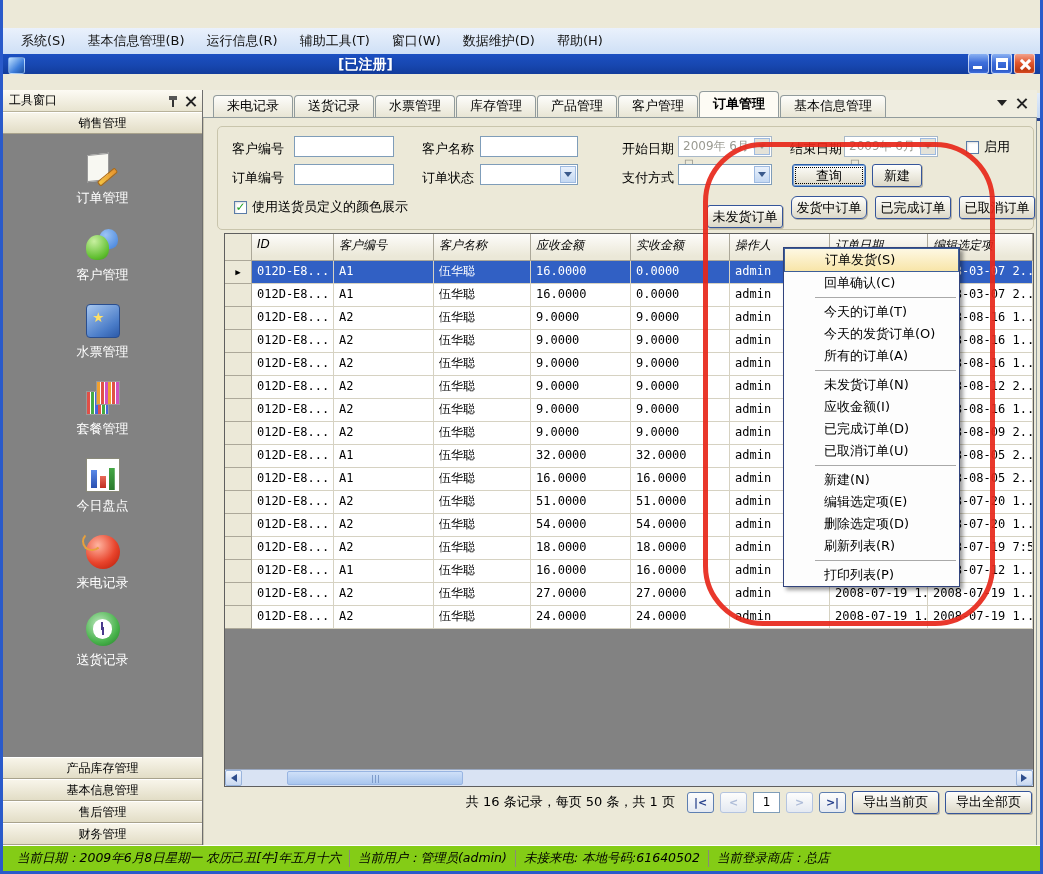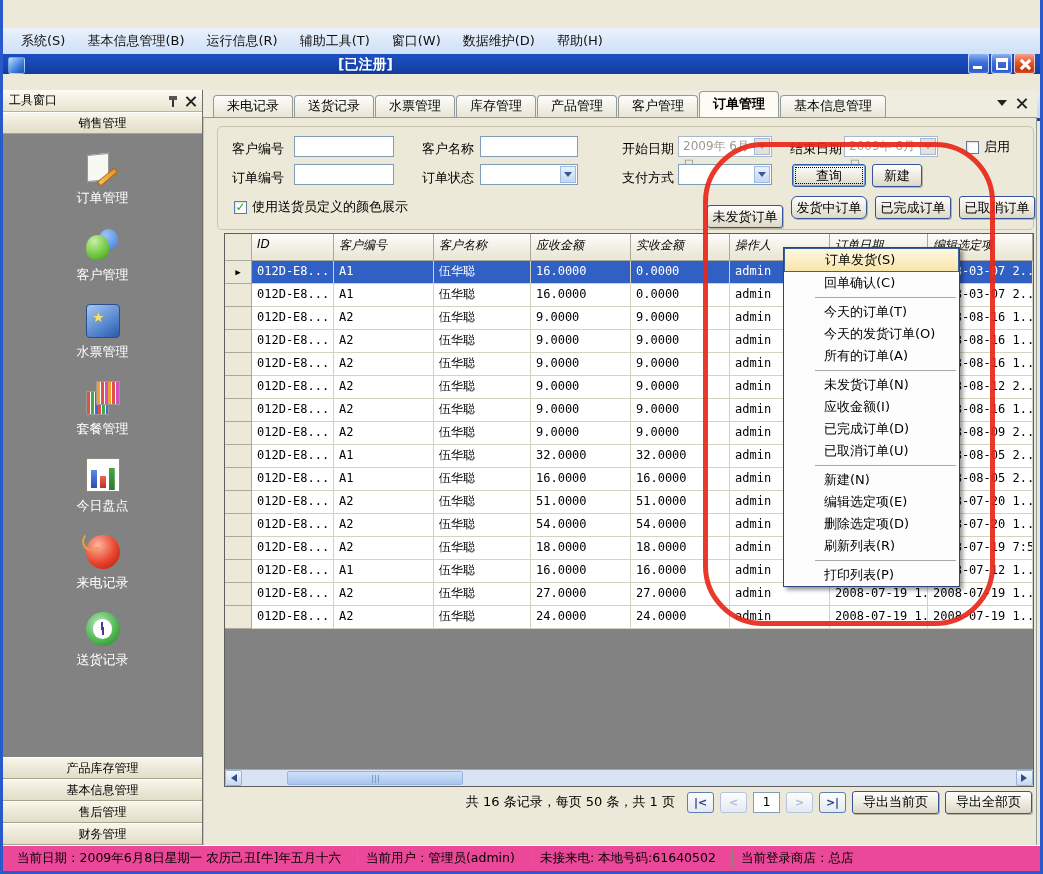--- a/index.html
+++ b/index.html
@@ -132,23 +132,23 @@
   .pg-export{height:23px;padding:0 10px;border:1px solid #35559A;border-radius:3px;font-size:13px;background:linear-gradient(180deg,#FEFEFD,#F0EEE4 45%,#DCD8C8);display:flex;align-items:center;cursor:pointer;box-shadow:1px 1px 0 #b8b4a4;}
   
   .ctxmenu{position:absolute;left:780px;top:157px;width:177px;z-index:30;background:#FDFDFD;border:1px solid #31437C;padding:0;box-shadow:3px 3px 4px rgba(0,0,0,.4);}
   .cm-strip{position:absolute;left:2px;top:2px;bottom:2px;width:27px;background:linear-gradient(180deg,#FAFCFF,#CUDDF5 20%,#CFDDF5 30%,#84A4DA);}
   .cm-item{position:relative;margin-left:27px;height:22px;line-height:22px;font-size:13px;padding-left:13px;white-space:nowrap;cursor:pointer;}
   .cm-item.highlighted{margin-left:0;padding-left:40px;background:linear-gradient(180deg,#FEF8E3,#F8E5A8);border:1px solid #3C5E98;height:24px;line-height:22px;z-index:1;}
   .cm-item.separator{height:1px;margin:3px 3px 3px 31px;padding:0;background:#A9A9A9;cursor:default;}
   
   .red-annotation{position:absolute;left:700px;top:52px;width:292px;height:484px;border:5px solid #E7271A;border-radius:60px;z-index:40;pointer-events:none;opacity:.92;}
   
-  .statusbar{position:absolute;left:0;bottom:0;right:0;height:26px;background:#ec4899;border-top:1px solid #fff;display:flex;align-items:center;padding:0 6px;font-size:12.5px;white-space:nowrap;overflow:hidden;}
+  .statusbar{position:absolute;left:0;bottom:0;right:0;height:26px;background:#84cc16;border-top:1px solid #fff;display:flex;align-items:center;padding:0 6px;font-size:12.5px;white-space:nowrap;overflow:hidden;font-style:italic;}
   .sb-seg{padding:0 8px;}
-  .sb-seg + .sb-seg{border-left:1px solid #8A8A7A;margin-left:8px;}
+  .sb-seg + .sb-seg{border-left:1px solid #8A8A7A;}
 </style>
 </head>
 <body>
 
 <div class="root">
 
   <div class="titlebar">
     <span class="app-icon"></span>
     <span class="title-redacted"></span>
     <span class="title-reg">[已注册]</span>

